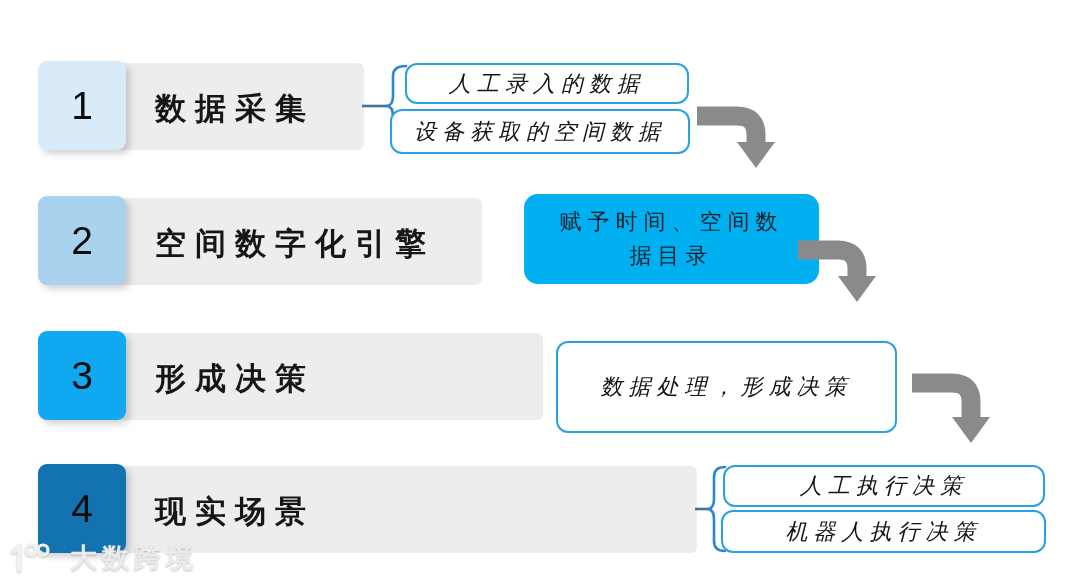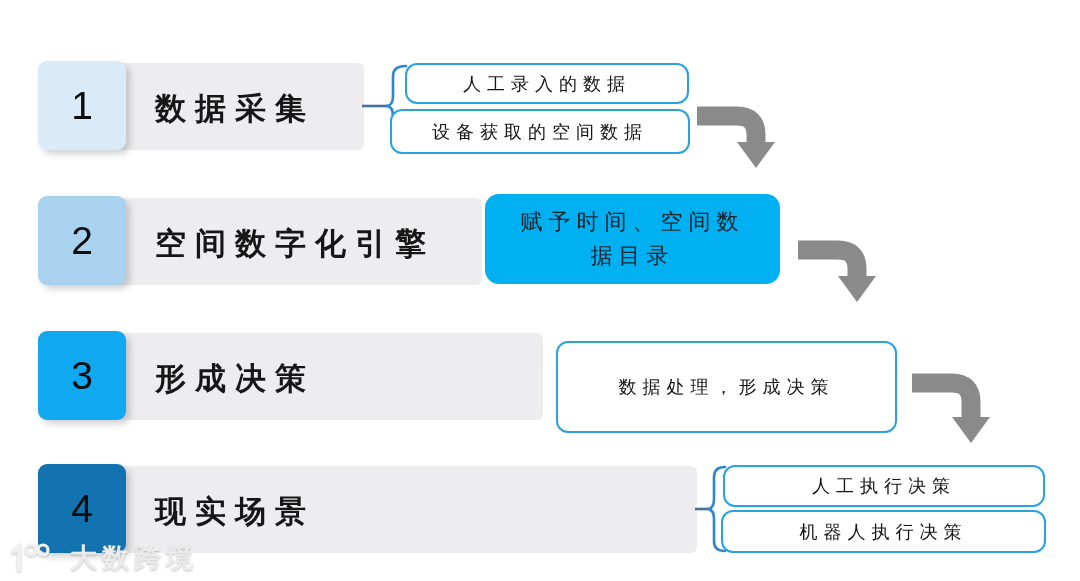--- a/index.html
+++ b/index.html
@@ -16,21 +16,21 @@
     box-shadow:4px 4px 7px rgba(0,0,0,0.18);
   }
   .numbox span{font-size:39px;font-weight:500;color:#0c0c0c;}
   .title{
     position:absolute;font-size:31px;font-weight:600;letter-spacing:9px;
     color:#161616;white-space:nowrap;
   }
   .callout{
     position:absolute;background:#ffffff;border:2.5px solid #2aa2e0;border-radius:12px;
     display:flex;align-items:center;justify-content:center;
-    font-size:18px;font-weight:500;letter-spacing:6px;color:#141414;white-space:nowrap;
+    font-size:22px;font-weight:500;letter-spacing:6px;color:#141414;white-space:nowrap;font-style:italic;
   }
   .fillbox{
     position:absolute;border-radius:14px;
     display:flex;align-items:center;justify-content:center;text-align:center;
     font-size:22px;font-weight:500;letter-spacing:6px;color:#10222b;
     white-space:pre-line;line-height:1.55;
   }
   .connector,.arrow{position:absolute;}
   .watermark{
     position:absolute;left:6px;top:540px;display:flex;align-items:center;gap:20px;
@@ -68,21 +68,21 @@
     </svg>
   </div>
 
   <div>
     <div class="bar" style="left:46px;top:198px;width:436px;height:87px"></div>
     <div class="numbox" style="left: 38px; top: 196px; background: rgb(169, 210, 239);">
       <span>2</span>
     </div>
     <div class="title" style="left:155px;top:223px">空间数字化引擎</div>
 
-    <div class="fillbox" style="left: 485px; top: 194px; width: 295px; height: 90px; background: rgb(0, 176, 240);">
+    <div class="fillbox" style="left: 524px; top: 194px; width: 295px; height: 90px; background: rgb(0, 176, 240);">
       <span>赋予时间、空间数
 据目录</span>
     </div>
 
     <svg class="arrow" style="left:798px;top:238px" width="78" height="68" viewBox="0 0 78 68">
       <path d="M0,12 H40 Q59,12 59,31 V40" stroke="#8a8a8a" stroke-width="19" fill="none"></path>
       <polygon points="40,38 78,38 59,64" fill="#8a8a8a"></polygon>
     </svg>
   </div>
 

